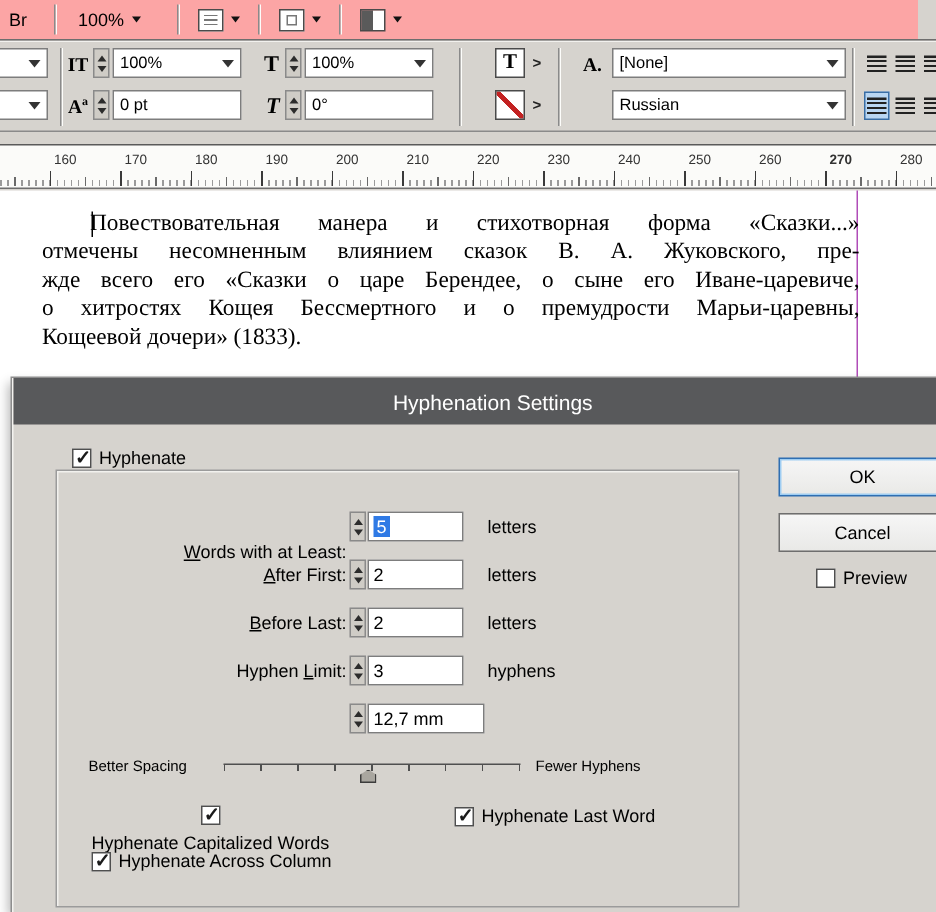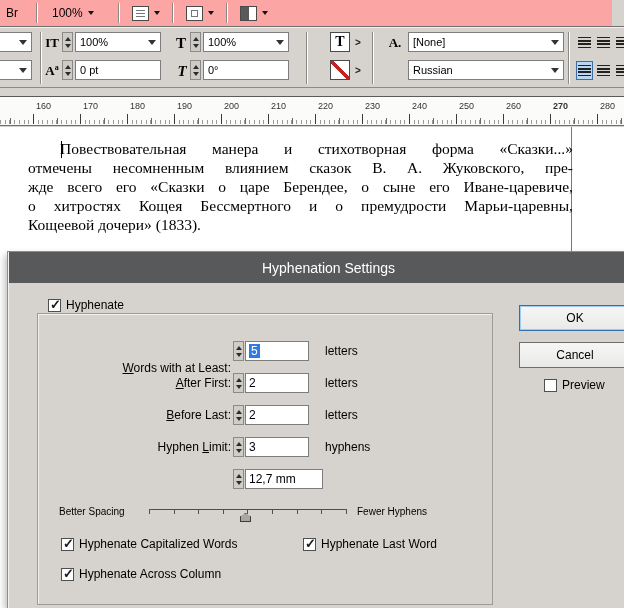--- a/index.html
+++ b/index.html
@@ -255,21 +255,21 @@
   <span class="spin fld-spin" style="top:217px;"></span>
   <div class="fld-input wide" style="top:217px;">
     <span>12,7 mm</span>
   </div>
 
   <span class="slider-label" style="left:50px; top:254px;">Better Spacing</span>
   <div class="slider-track"></div>
   <div class="slider-thumb"></div>
   <span class="slider-label" style="left:348px; top:254px;">Fewer Hyphens</span>
 
-  <div class="cb-row" style="left:52px; top:285px;">
+  <div class="cb-row" style="left:52px; top:285px;flex-direction:column;">
     <span class="cb checked"></span>
     <span>Hyphenate Capitalized Words</span>
   </div>
   <div class="cb-row" style="left:294px; top:285px;">
     <span class="cb checked"></span>
     <span>Hyphenate Last Word</span>
   </div>
   <div class="cb-row" style="left:52px; top:315px;">
     <span class="cb checked"></span>
     <span>Hyphenate Across Column</span>

